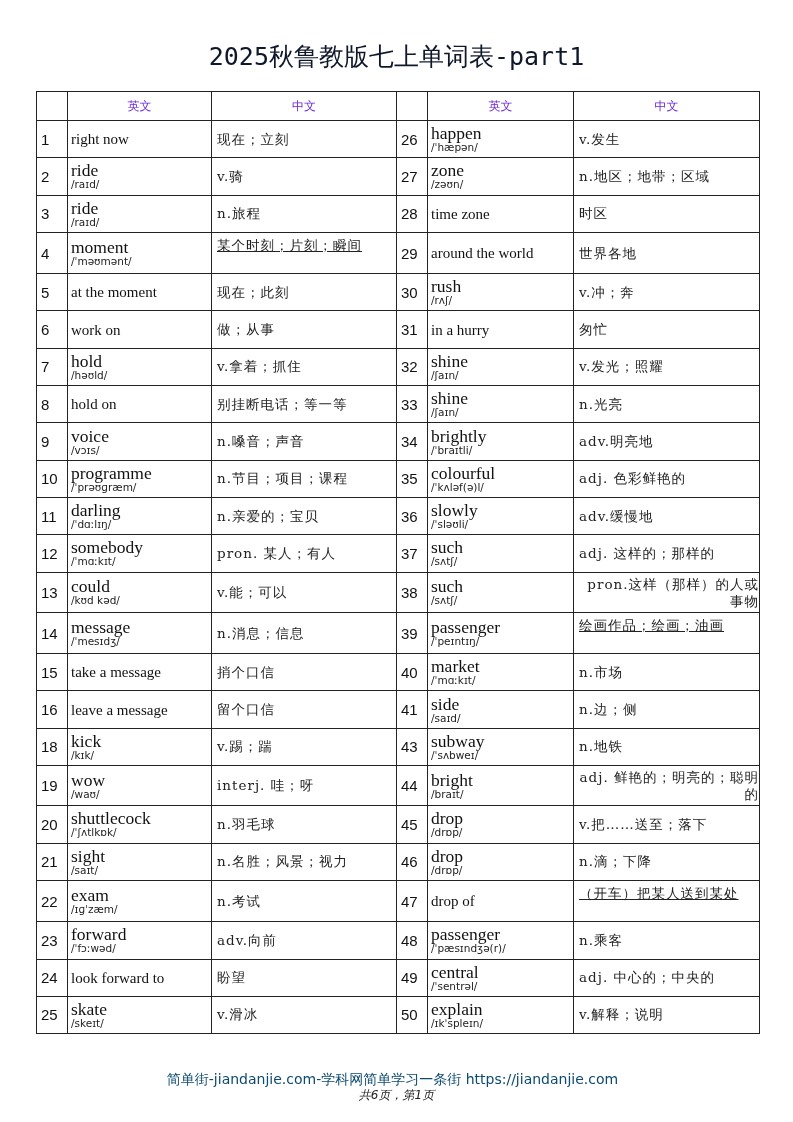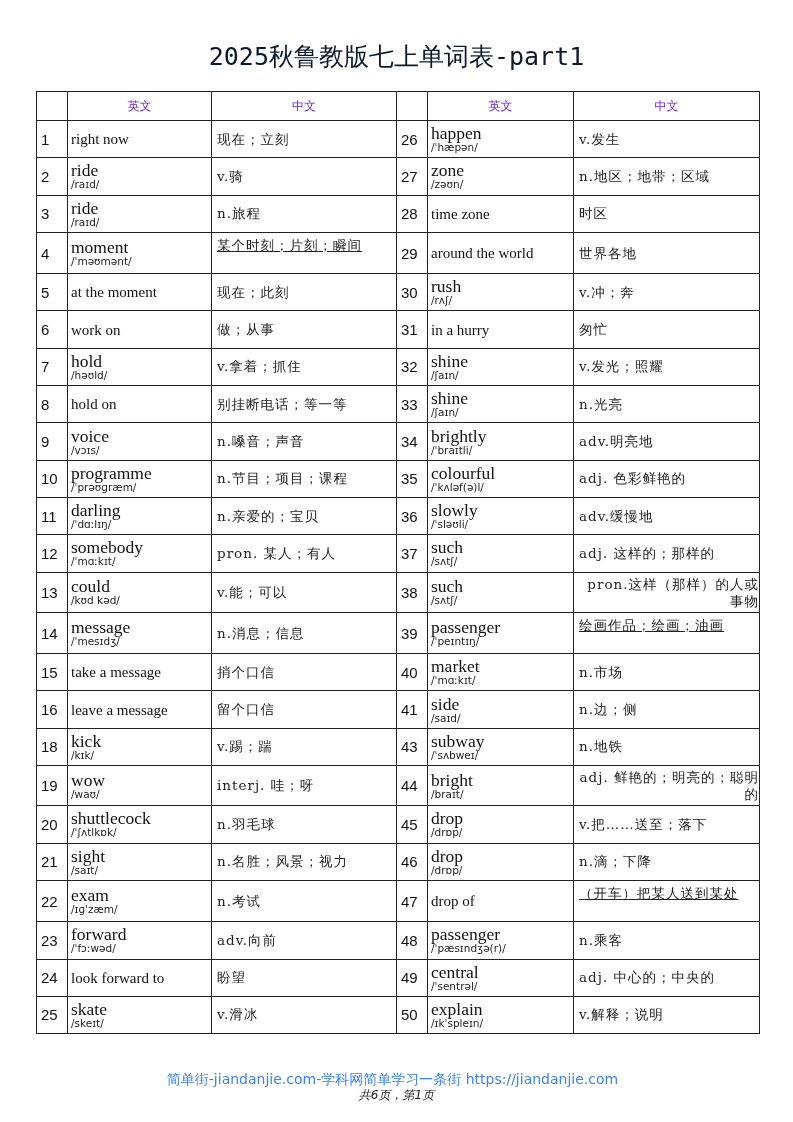--- a/index.html
+++ b/index.html
@@ -16,21 +16,21 @@
   table.vocab td { height: 36.3px; }
   .num { font-family: "Liberation Sans", "DejaVu Sans", sans-serif; font-size: 15px; padding-left: 4px !important; }
   .en { padding-left: 3px !important; line-height: 1; }
   .word { font-family: "Liberation Serif", serif; font-size: 17.5px; display: block; line-height: 16px; }
   .word.single { font-size: 15px; }
   .ipa { font-family: "DejaVu Sans", "Liberation Sans", sans-serif; font-size: 10.5px; display: block; line-height: 12px; color: #222; }
   .zh { padding-left: 5px !important; font-size: 13.5px; font-family: "DejaVu Serif", "Liberation Serif", serif; letter-spacing: 1px; line-height: 17px; color: #222; }
   .zh.right { text-align: left; padding-right: 4px !important; vertical-align: top; padding-top: 4px !important; text-decoration: underline; }
   .zh.top { vertical-align: top; padding-top: 3px !important; text-align: right; }
   .footer { position: absolute; top: 1071px; left: 0; width: 785px; text-align: center;
-            font-family: "DejaVu Sans", "Liberation Sans", sans-serif; font-size: 14px; color: #3b82f6; }
+            font-family: "DejaVu Sans", "Liberation Sans", sans-serif; font-size: 14px; color: #0c4a6e; }
   .pagenum { position: absolute; top: 1087px; left: 0; width: 793px; text-align: center;
              font-family: "DejaVu Sans", "Liberation Sans", sans-serif; font-size: 12px; color: #222; font-style: italic; }
   col.c-num { width: 31px; } col.c-en { width: 144px; } col.c-zh { width: 185px; }
   col.c-num2 { width: 31px; } col.c-en2 { width: 146px; } col.c-zh2 { width: 186px; }
 </style>
 </head>
 <body>
 
 <div class="title">2025秋鲁教版七上单词表-part1</div>
 

